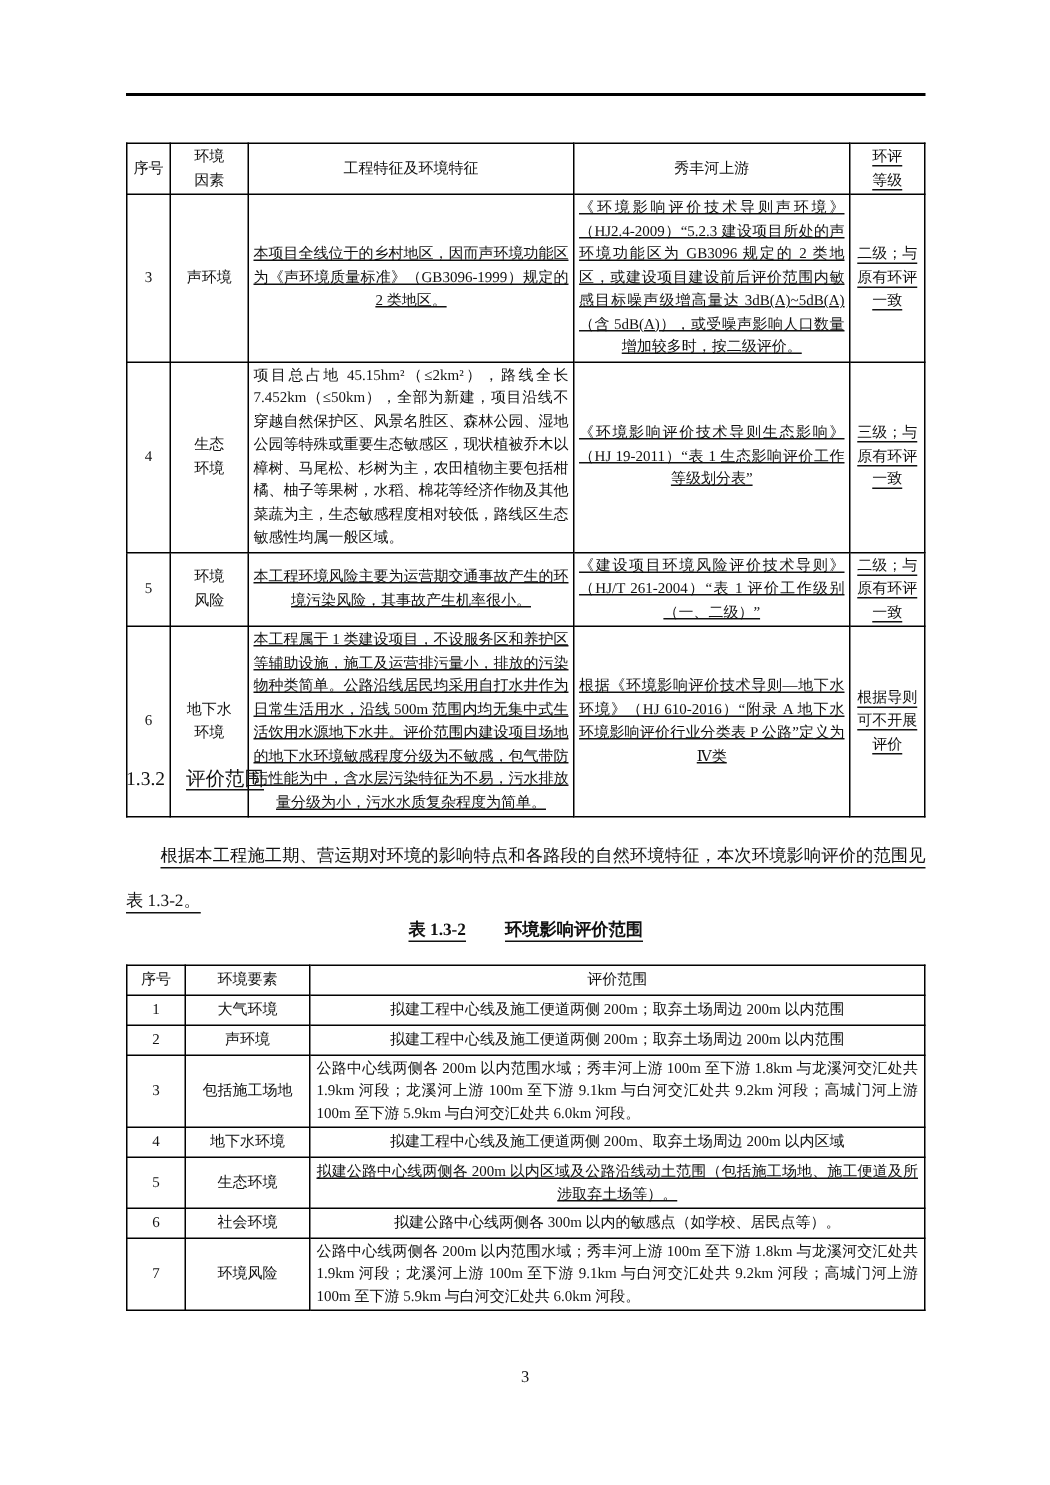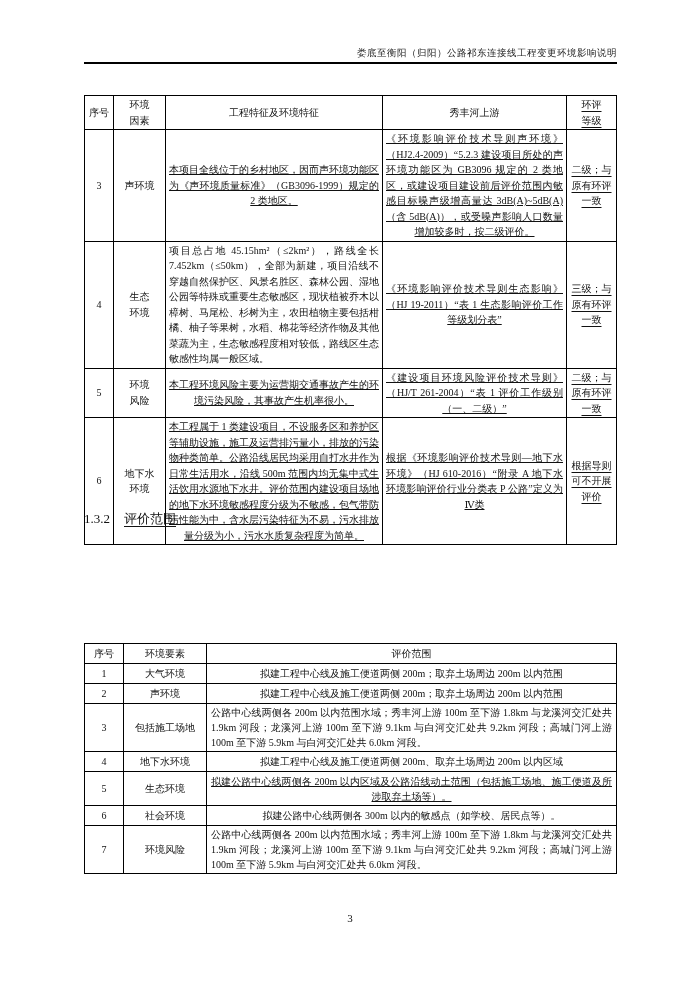--- a/index.html
+++ b/index.html
@@ -63,21 +63,20 @@
   .page-number {
     position:absolute; left:0; top:912px; width:700px;
     text-align:center; font-size:11px;
   }
 </style>
 </head>
 <body>
 
 <div class="page">
 
-  <div class="running-head">娄底至衡阳（归阳）公路祁东连接线工程变更环境影响说明</div>
   <div class="head-rule"></div>
 
   <table class="t1">
     <colgroup>
       <col style="width:29px">
         <col style="width:52px">
         <col style="width:217px">
         <col style="width:184px">
         <col style="width:50px">
     </colgroup>
@@ -121,21 +120,25 @@
       <td class="jc">本工程属于 1 类建设项目，不设服务区和养护区等辅助设施，施工及运营排污量小，排放的污染物种类简单。公路沿线居民均采用自打水井作为日常生活用水，沿线 500m 范围内均无集中式生活饮用水源地下水井。评价范围内建设项目场地的地下水环境敏感程度分级为不敏感，包气带防污性能为中，含水层污染特征为不易，污水排放量分级为小，污水水质复杂程度为简单。</td>
       <td class="jc">根据《环境影响评价技术导则—地下水环境》（HJ 610-2016）“附录 A 地下水环境影响评价行业分类表 P 公路”定义为Ⅳ类</td>
       <td class="c u">根据导则可不开展评价</td>
     </tr>
   </tbody>
     </table>
 
   <div class="sec-heading">
     <span class="num">1.3.2</span><span class="u">评价范围</span>
   </div>
+  <div class="body-para">根据本工程施工期、营运期对环境的影响特点和各路段的自然环境特征，本次环境影响评价的范围见表 1.3-2。</div>
 
+  <div class="tbl-caption">
+    <span class="cap-inner"><span>表 1.3-2</span><span class="cap-gap"></span><span>环境影响评价范围</span></span>
+  </div>
 
   <table class="t2">
     <colgroup>
       <col style="width:39px">
         <col style="width:83px">
         <col style="width:410px">
     </colgroup>
     <tbody>
         <tr style="height:20px">
       <th class="c">序号</th>

